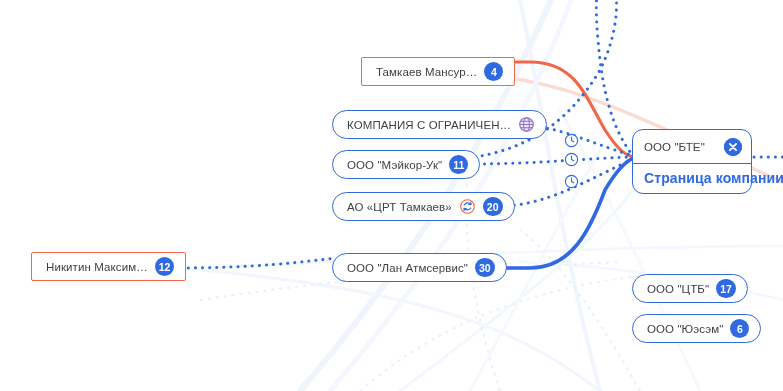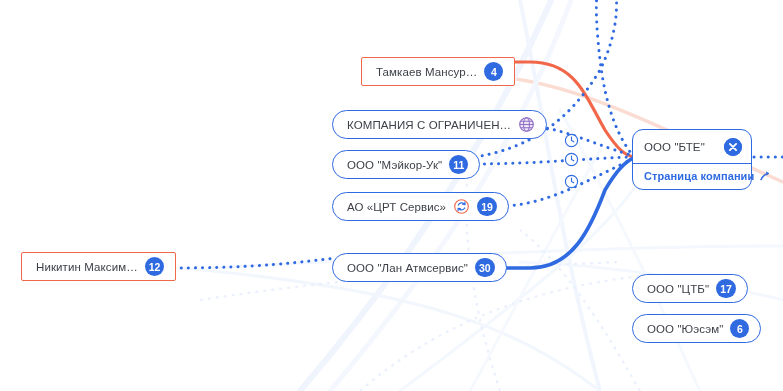--- a/index.html
+++ b/index.html
@@ -91,21 +91,21 @@
     border-bottom: 1.5px solid #2f6ae1;
     gap: 8px;
   }
   .card-bottom {
     display: flex;
     align-items: center;
     gap: 5px;
     padding: 6px 9px 7px 11px;
   }
   .card-link {
-    font-size: 11px;
+    font-size: 14px;
     font-weight: bold;
     color: #2f6ae1;
     letter-spacing: 0.1px;
   }
   .close-btn {
     display: inline-flex;
     align-items: center;
     justify-content: center;
     width: 18px;
     height: 18px;
@@ -202,34 +202,34 @@
       </svg>
     </span>
   </div>
 
   <div class="node pill" style="left:332px; top:150px;">
     <span class="node-label">ООО "Мэйкор-Ук"</span>
     <span class="badge">11</span>
   </div>
 
   <div class="node pill" style="left:332px; top:192px;">
-    <span class="node-label">АО «ЦРТ Сервис»</span>
+    <span class="node-label">АО «ЦРТ Тамкаев»</span>
     <span class="reorg-icon">
       <svg viewBox="0 0 18 18" width="17" height="17">
         <circle cx="9" cy="9" r="7.2" fill="#fff" stroke="#f2674a" stroke-width="1.2"></circle>
         <path d="M5.6 7.4 A4 4 0 0 1 12.4 6.6" stroke="#2f6ae1" stroke-width="1.3" fill="none" stroke-linecap="round"></path>
         <path d="M12.4 10.6 A4 4 0 0 1 5.8 11.2" stroke="#2f6ae1" stroke-width="1.3" fill="none" stroke-linecap="round"></path>
         <path d="M12.6 4.4 L12.7 7.0 L10.2 6.6" stroke="#2f6ae1" stroke-width="1.2" fill="none" stroke-linecap="round" stroke-linejoin="round"></path>
         <path d="M5.4 13.4 L5.3 10.9 L7.8 11.2" stroke="#2f6ae1" stroke-width="1.2" fill="none" stroke-linecap="round" stroke-linejoin="round"></path>
       </svg>
     </span>
-    <span class="badge">19</span>
-  </div>
-
-  <div class="node rect" style="left:21px; top:252px;">
+    <span class="badge">20</span>
+  </div>
+
+  <div class="node rect" style="left:31px; top:252px;">
     <span class="node-label">Никитин Максим…</span>
     <span class="badge">12</span>
   </div>
 
   <div class="node pill" style="left:332px; top:253px;">
     <span class="node-label">ООО "Лан Атмсервис"</span>
     <span class="badge">30</span>
   </div>
 
   <div class="node pill" style="left:632px; top:274px;">

